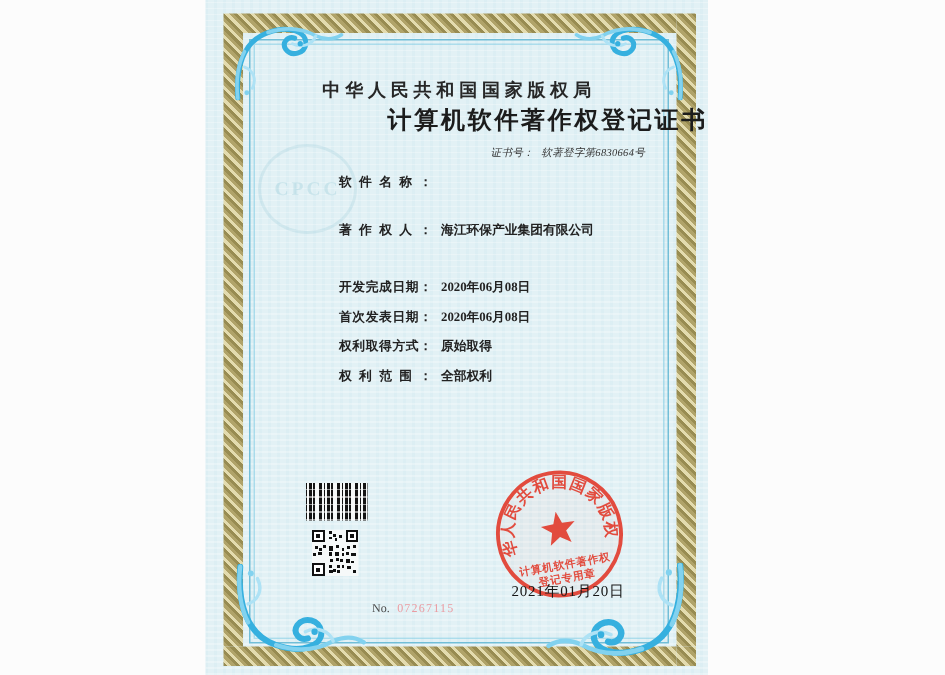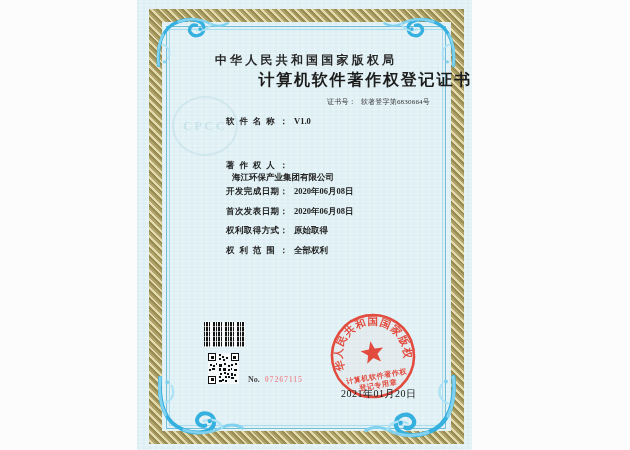--- a/index.html
+++ b/index.html
@@ -50,47 +50,47 @@
   .issuer{
     position:absolute;left:0;right:0;top:52px;text-align:center;z-index:3;
     font-size:12px;font-weight:700;letter-spacing:3.2px;color:#272727;text-indent:3.2px;
   }
   .title{
     position:absolute;left:0;right:0;top:70px;text-align:right;z-index:3;
     font-size:16px;font-weight:700;letter-spacing:1.8px;color:#1c1c1c;text-indent:1.8px;
   }
   .certno{
     position:absolute;right:42px;top:97px;z-index:3;
-    font-size:7px;color:#333;letter-spacing:0.2px;white-space:nowrap;
+    font-size:7px;color:#333;letter-spacing:0.2px;white-space:nowrap;font-style:italic;
   }
   .certno .lab{margin-right:5px;}
 
   .row{position:absolute;left:41px;display:flex;z-index:3;color:#222;margin-left:48px;}
   .row .lbl{width:62px;font-size:8.5px;font-weight:700;text-align:justify;text-align-last:justify;flex:none;}
   .row .val{margin-left:6px;font-size:8.5px;font-weight:600;line-height:11.5px;white-space:nowrap;}
   .row .val .v2{font-weight:600;}
-  .r1{top:116px;} .r2{top:160px;flex-direction:column;} .r3{top:186px;} .r4{top:206px;}
+  .r1{top:116px;} .r2{top:148px;} .r3{top:186px;} .r4{top:206px;}
   .r5{top:225px;} .r6{top:245px;} .r7{top:264px;}
 
   .statement{
     position:absolute;left:42px;top:285px;width:268px;z-index:3;
     font-size:8.5px;font-weight:600;line-height:17px;color:#222;
     text-align:justify;text-indent:17px;
   }
 
   .barcode{
     position:absolute;left:67px;top:322px;width:41px;height:25px;z-index:3;
     background-color:#f6f9f9;
     background-image:
       repeating-linear-gradient(0deg, rgba(255,255,255,0.55) 0 1px, rgba(0,0,0,0) 1px 5px),
       repeating-linear-gradient(90deg,#141414 0 1px,rgba(0,0,0,0) 1px 2px,#141414 2px 4px,rgba(0,0,0,0) 4px 5px,#141414 5px 6px,rgba(0,0,0,0) 6px 9px,#141414 9px 11px,rgba(0,0,0,0) 11px 12px);
   }
   .qr{position:absolute;left:71px;top:353px;width:31px;height:31px;z-index:3;}
 
-  .serial{position:absolute;left:78px;top:375px;z-index:3;font-size:8px;font-weight:700;white-space:nowrap;padding-left:33px;}
+  .serial{position:absolute;left:78px;top:401px;z-index:3;font-size:8px;font-weight:400;white-space:nowrap;padding-left:33px;}
   .serial .pre{color:#4a4a4a;margin-right:5px;}
   .serial .num{color:#eb9ba1;letter-spacing:0.8px;}
 
   .seal{position:absolute;left:188px;top:308px;width:96px;height:96px;z-index:3;opacity:0.9;transform:rotate(-10deg);}
   .issue-date{position:absolute;left:204px;top:387px;z-index:4;font-size:10px;font-weight:400;color:#151515;letter-spacing:0.5px;white-space:nowrap;}
 </style>
 </head>
 <body>
 
 <svg style="position:absolute;width:0;height:0" xmlns="http://www.w3.org/2000/svg">
@@ -135,21 +135,20 @@
     <div class="issuer">中华人民共和国国家版权局</div>
     <div class="title">计算机软件著作权登记证书</div>
 
     <div class="certno">
       <span class="lab">证书号：</span><span class="valno">软著登字第6830664号</span>
     </div>
 
     <div class="row r1">
       <div class="lbl">软件名称：</div>
       <div class="val">
-        <div class="v2">V1.0</div>
       </div>
     </div>
 
     <div class="row r2">
       <div class="lbl">著作权人：</div>
       <div class="val">海江环保产业集团有限公司</div>
     </div>
 
     <div class="row r3">
       <div class="lbl">开发完成日期：</div>

